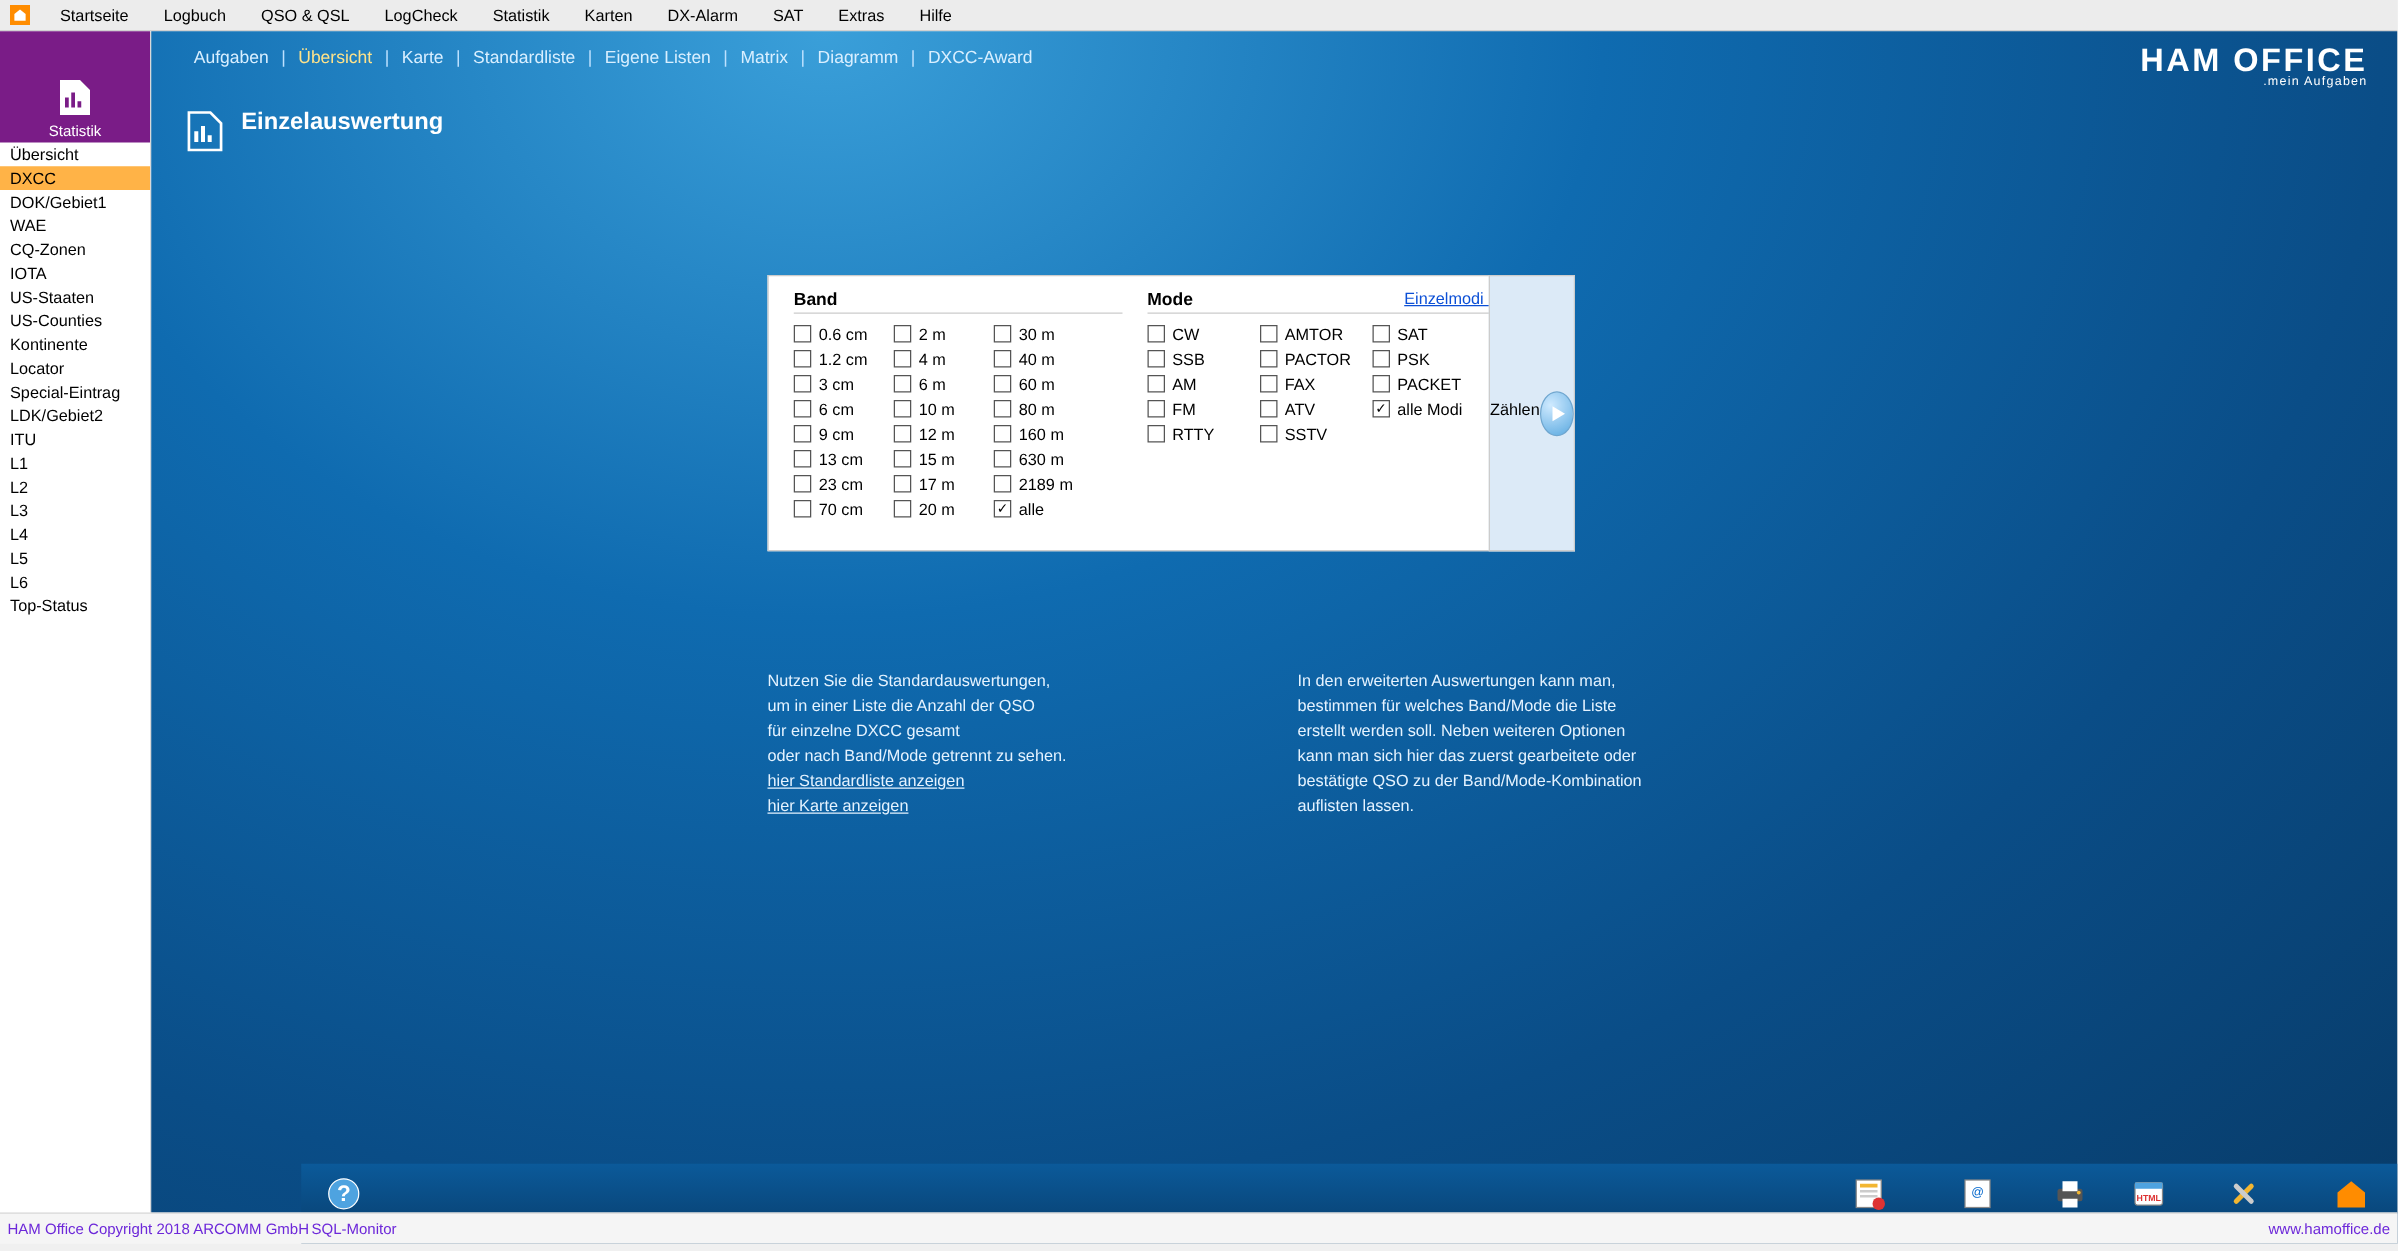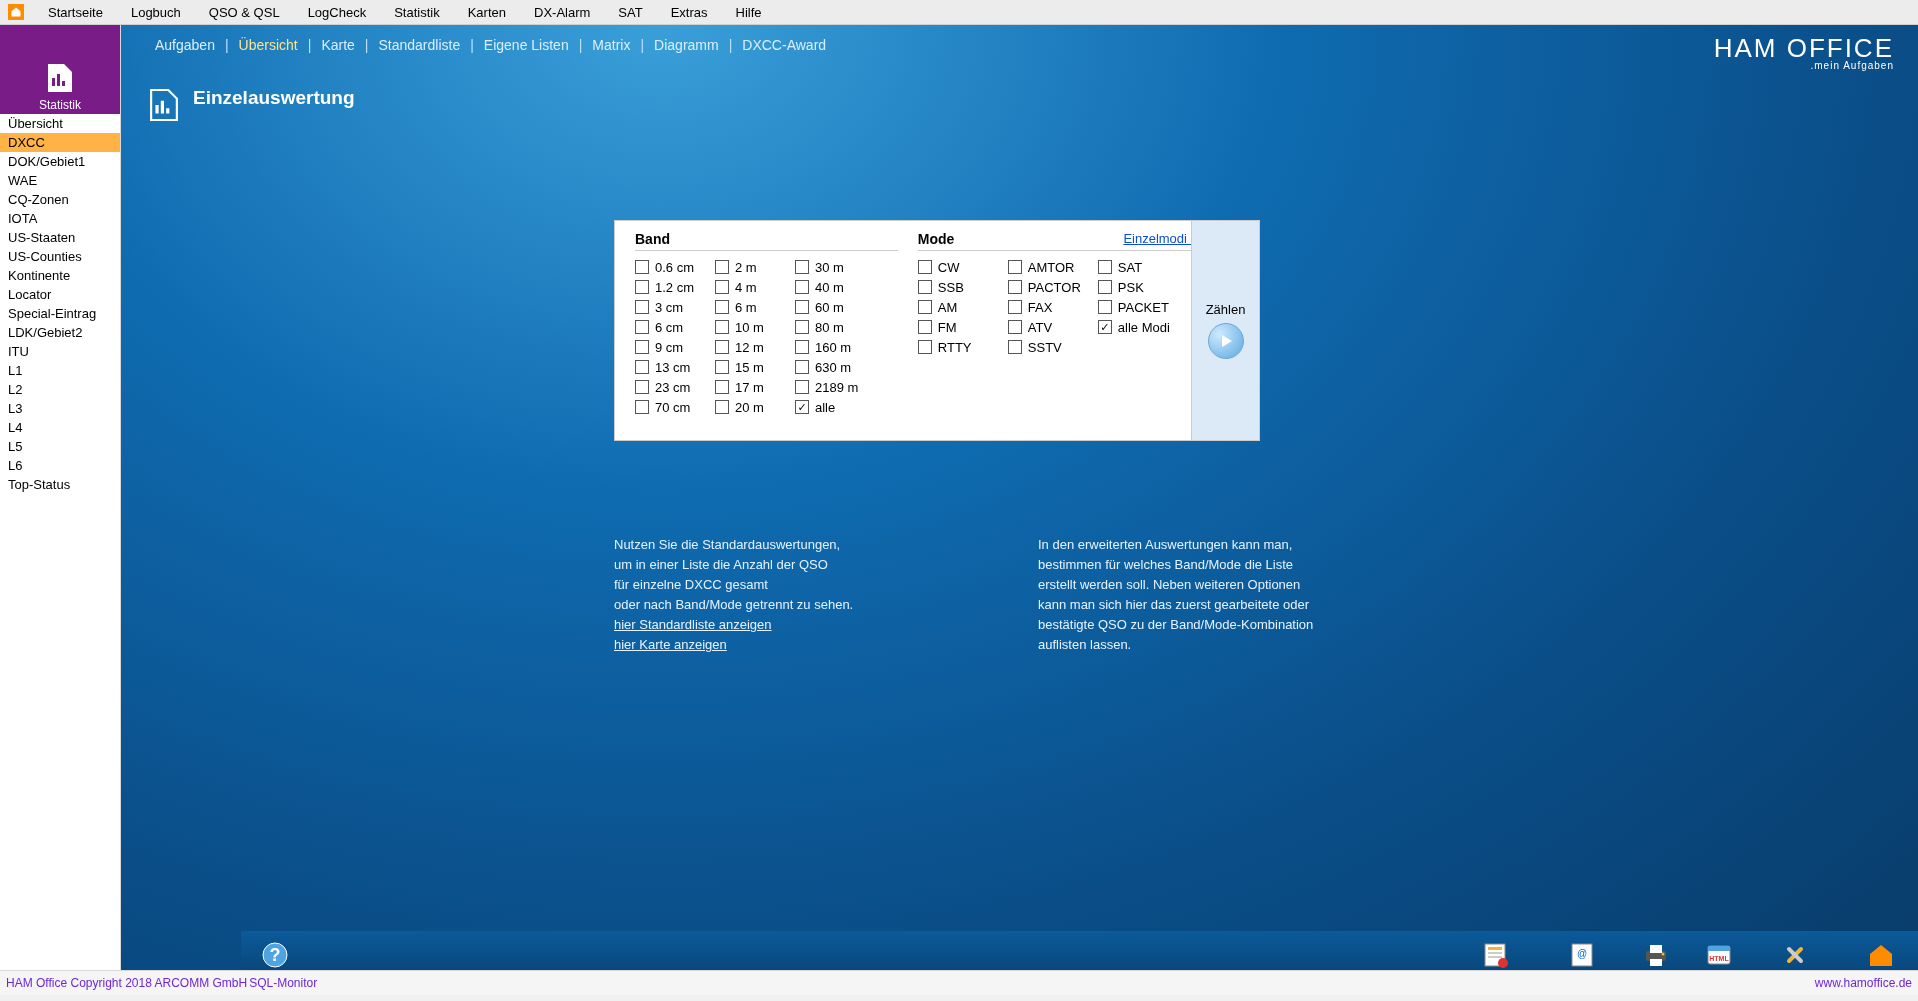--- a/index.html
+++ b/index.html
@@ -16,41 +16,41 @@
 .sidebar-head .lbl{font-size:12px}
 .sidebar-list{flex:1}
 .sidebar-list .sitem{padding:2px 8px;font-size:13px;cursor:default}
 .sidebar-list .sitem.active{background:#ffb347}
 .main{flex:1;background:radial-gradient(ellipse at 30% 0%,#3a9fd9 0%,#0f6bb0 35%,#0a4d87 70%,#083c6a 100%);position:relative}
 .tabs{height:32px;display:flex;align-items:center;padding-left:30px;color:#d9efff;font-size:14px;margin-top:4px}
 .tabs .tab{padding:0 4px;cursor:default}
 .tabs .tab.active{color:#ffe38a}
 .tabs .sep{color:#bde1ff;padding:0 6px}
 .brand{position:absolute;right:24px;top:8px;color:#fff;text-align:right}
-.brand .b1{font-size:26px;letter-spacing:2px;font-weight:400}
+.brand .b1{font-size:26px;letter-spacing:2px;font-weight:700}
 .brand .b2{font-size:10px;letter-spacing:1px;margin-top:-4px}
 .page-title{display:flex;color:#fff;margin:26px 0 0 28px;font-size:19px;font-weight:700}
 .page-title .pti{width:30px;height:36px;margin-right:14px}
 .page-title .pti svg{width:30px;height:36px;fill:#fff}
 .panel{position:absolute;left:493px;top:195px;width:644px;height:219px;background:#fff;border:1px solid #ccc}
 .panel .sect{padding:10px 20px 0 20px;display:flex}
 .panel .col{display:flex;flex-direction:column}
 .panel .hd{font-weight:bold;font-size:14px;border-bottom:1px solid #ccc;padding-bottom:3px;margin-bottom:6px;display:flex;justify-content:space-between}
 .bandcols{display:flex}
 .bandcols .bc{width:80px}
 .modecols{display:flex}
 .modecols .mc{width:90px}
 .chk{display:flex;align-items:center;height:20px;font-size:13px}
 .chk .box{width:12px;height:12px;border:1px solid #555;margin-right:6px;display:flex;align-items:center;justify-content:center;font-size:11px;line-height:1}
 .chk .box.checked::after{content:"✓";color:#000}
 .link{color:#0b4fd6;text-decoration:underline;font-weight:normal;font-size:13px}
 .panel-buttons{position:absolute;bottom:0;left:0;right:0;height:32px;border-top:1px solid #ccc;background:#fafafa;display:flex;align-items:center;padding:0 10px}
 .panel-buttons .plbl{font-size:11px;line-height:12px;margin-right:12px}
 .btn{background:linear-gradient(#ffe7ad,#ffcf6a);border:1px solid #c69b3f;padding:2px 0;width:80px;text-align:center;margin-right:14px;font-size:12px;cursor:default}
-.count-box{position:absolute;left:1070px;top:195px;width:67px;height:219px;background:#dceaf7;border:1px solid #ccc;display:flex;flex-direction:column;align-items:center;justify-content:center}
+.count-box{position:absolute;left:1070px;top:195px;width:67px;height:219px;background:#dceaf7;border:1px solid #ccc;display:flex;align-items:center;justify-content:center}
 .count-box .cl{font-size:13px;margin-bottom:6px}
 .count-box .play{width:34px;height:34px;border-radius:50%;background:radial-gradient(circle at 30% 30%,#cfeaff,#5aa9e0);display:flex;align-items:center;justify-content:center;border:1px solid #6fa6cf}
 .count-box .play::after{content:"";border-left:10px solid #fff;border-top:6px solid transparent;border-bottom:6px solid transparent;margin-left:3px}
 .result{position:absolute;left:493px;top:440px;width:644px;height:56px;background:#fff;border:1px solid #ccc}
 .result .rtitle{color:#0b4fd6;font-weight:bold;text-align:center;font-size:15px;padding-top:4px}
 .result .rrow{display:flex;justify-content:space-around;padding:4px 40px 0 40px;font-size:14px}
 .result .rval{color:#0b4fd6;font-weight:bold;margin-left:24px}
 .info{position:absolute;top:510px;width:500px;color:#e5f3ff;font-size:13px;line-height:20px}
 .info.left{left:493px;width:340px}
 .info.right{left:917px;width:360px}

